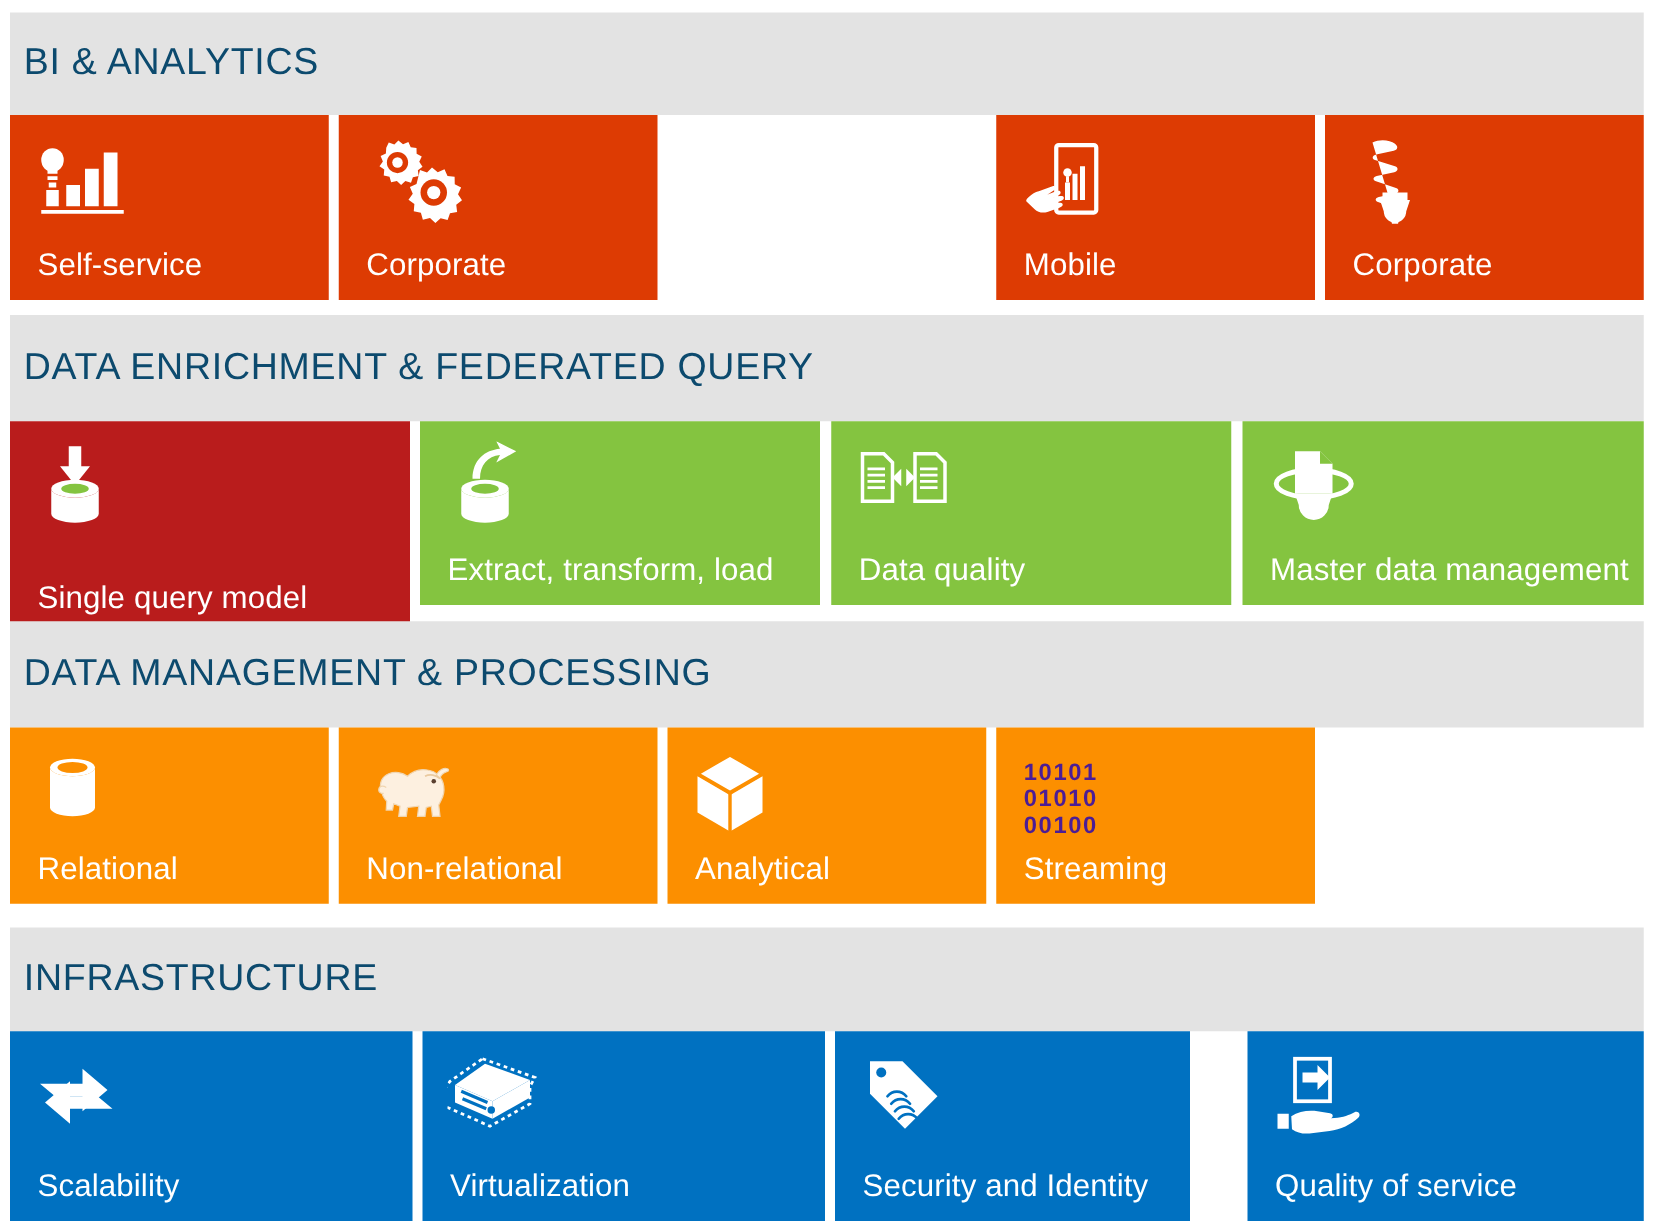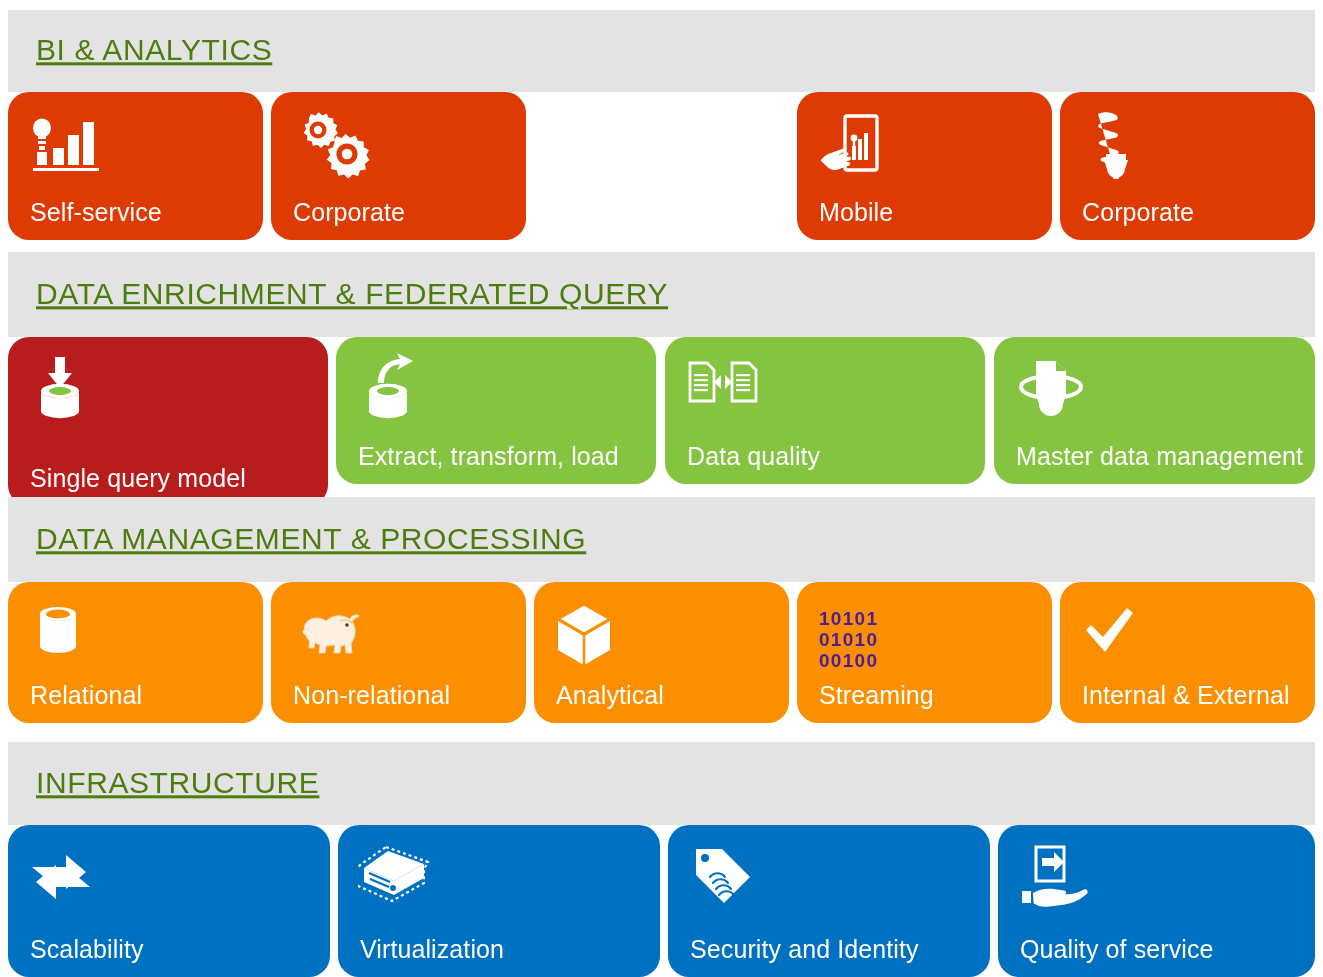--- a/index.html
+++ b/index.html
@@ -32,44 +32,42 @@
   .band-header {
     position: absolute;
     left: 0;
     top: 0;
     width: 100%;
     background: #e3e3e3;
     box-sizing: border-box;
   }
   .band-title {
     position: absolute;
-    left: 28px;
+    left: 11px;
     top: 50%;
     transform: translateY(-52%);
     font-family: "Liberation Sans", sans-serif;
     font-weight: 300;
     font-size: 30px;
     letter-spacing: 0.6px;
-    color: #4d7c0f;
+    color: #0c4a6e;
     white-space: nowrap;
-    text-decoration: underline;
   }
 
   .tile-row {
     position: absolute;
     left: 0;
     width: 100%;
   }
 
   .tile {
     position: absolute;
     top: 0;
     box-sizing: border-box;
     overflow: hidden;
-    border-radius: 21px;
   }
   .tile-icon {
     position: absolute;
     left: 20px;
     top: 16px;
     width: 84px;
     height: 76px;
     display: block;
   }
   .tile-icon svg { display: block; }
@@ -311,28 +309,20 @@
 
       <div class="tile" style="left:789px;width:255px;height:141px;background:#fc8f00;">
         <span class="binary-icon">
           <div>10101</div>
           <div>01010</div>
           <div>00100</div>
         </span>
         <span class="tile-label">Streaming</span>
       </div>
 
-      <div class="tile" style="left:1052px;width:255px;height:141px;background:#fc8f00;">
-        <span class="tile-icon">
-          <svg width="84" height="76" viewBox="0 0 84 76">
-            <path d="M6 32 l5-5 12 12 24-29 6 5 -28 39z" fill="#ffffff"></path>
-          </svg>
-        </span>
-        <span class="tile-label">Internal &amp; External</span>
-      </div>
 
     </div>
   </div>
 
   <div class="section" style="top:742px;height:235px;">
     <div class="band-header" style="height:83px;">
       <div class="band-title">INFRASTRUCTURE</div>
     </div>
     <div class="tile-row" style="top:83px;height:152px;">
 
@@ -362,21 +352,21 @@
             <g fill="none" stroke="#0071c1" stroke-width="2.4">
               <path d="M11 32 l21 9"></path>
               <path d="M12 38 l19 8"></path>
             </g>
             <circle cx="35" cy="47" r="3" fill="#0071c1"></circle>
           </svg>
         </span>
         <span class="tile-label">Virtualization</span>
       </div>
 
-      <div class="tile" style="left:660px;width:322px;height:152px;background:#0071c1;">
+      <div class="tile" style="left:660px;width:284px;height:152px;background:#0071c1;">
         <span class="tile-icon">
           <svg width="84" height="76" viewBox="0 0 84 76">
             <g fill="#ffffff">
               <path d="M8 8 h26 l28 28 -26 26 -28-28z"></path>
             </g>
             <circle cx="17" cy="17" r="4" fill="#0071c1"></circle>
             <g fill="none" stroke="#0071c1" stroke-width="2.2" stroke-linecap="round">
               <path d="M22 36 c4-5 11-5 15 0"></path>
               <path d="M25 42 c4-5 11-5 15 0"></path>
               <path d="M28 48 c4-5 11-5 15 0"></path>

